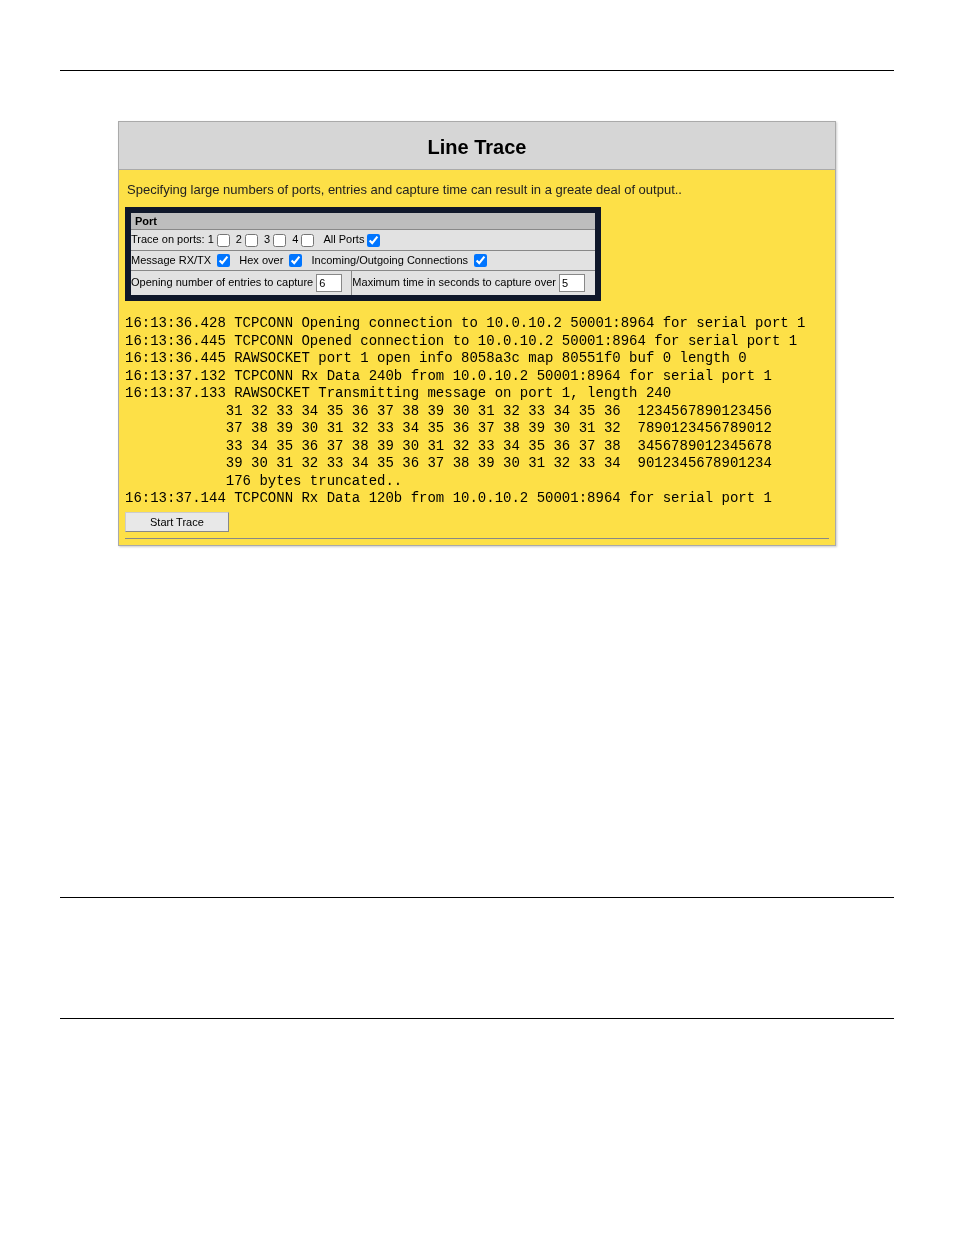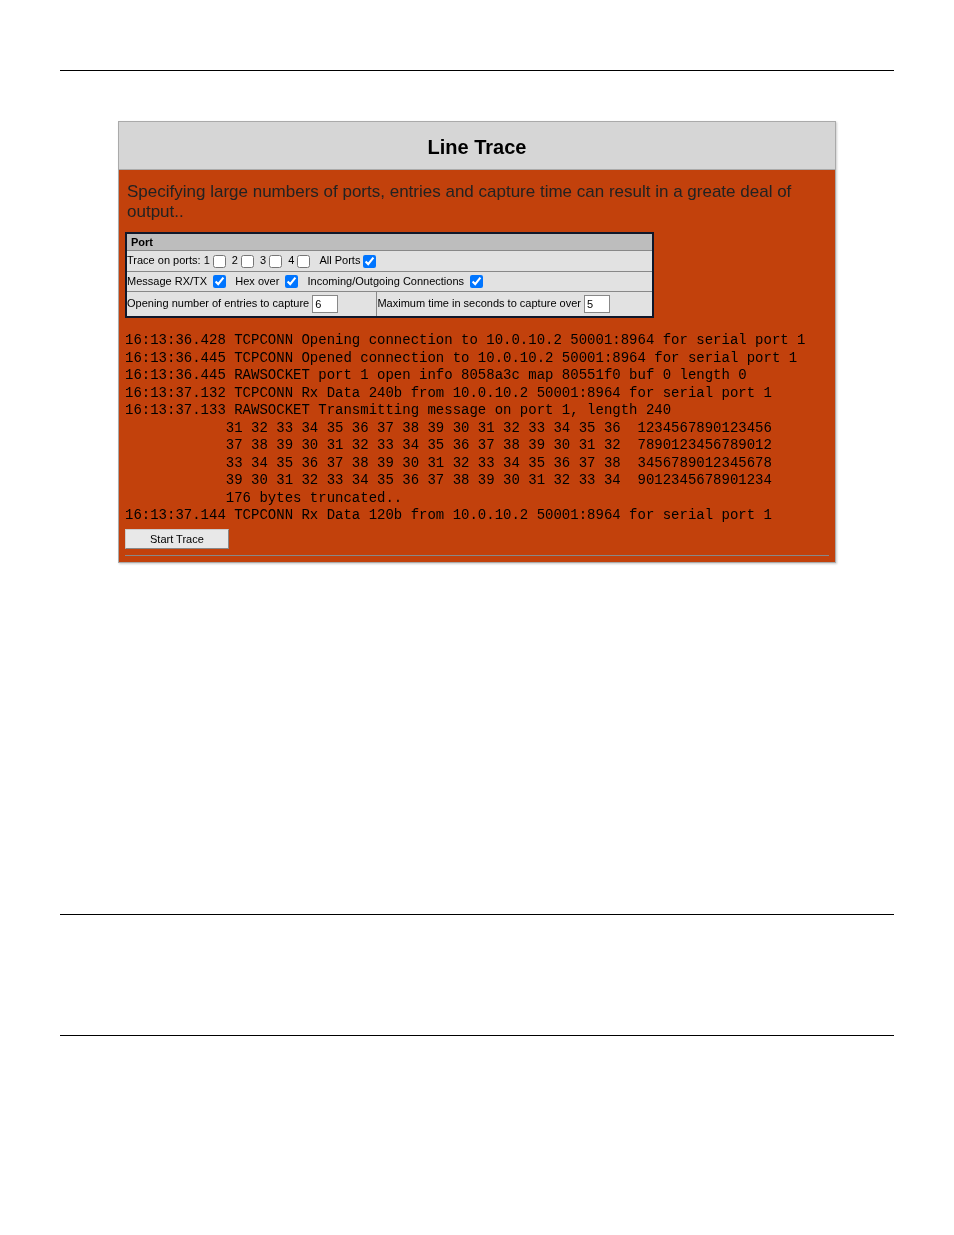--- a/index.html
+++ b/index.html
@@ -11,21 +11,21 @@
   }
   .page {
     padding: 40px 60px;
   }
   .top-rule {
     border-top: 1px solid #000;
     margin: 30px 0 50px 0;
   }
   .window {
     border: 1px solid #aaa;
-    background: #c2410c;
+    background: #fde047;
     margin: 11px auto;
     width: 716px;
     box-shadow: 1px 1px 2px rgba(0,0,0,0.2);
   }
   .win-header {
     background: #d6d6d6;
     text-align: center;
     padding: 14px 0 10px 0;
     border-bottom: 1px solid #aaa;
   }
@@ -34,28 +34,28 @@
     font-size: 20px;
     font-weight: bold;
     font-family: Arial, sans-serif;
     color: #000;
   }
   .win-body {
     padding: 8px 6px 6px 6px;
   }
   .note {
     font-family: Verdana, sans-serif;
-    font-size: 17px;
+    font-size: 13px;
     color: #222;
     margin: 4px 0 10px 2px;
   }
   .port-table {
     border-collapse: collapse;
-    width: 529px;
-    border: 2px solid #0f172a;
+    width: 476px;
+    border: 6px solid #0f172a;
     font-size: 11px;
     font-family: Verdana, sans-serif;
   }
   .port-table th {
     background: #bdbdbd;
     text-align: left;
     padding: 2px 4px;
     border: 1px solid #888;
     font-weight: bold;
   }

